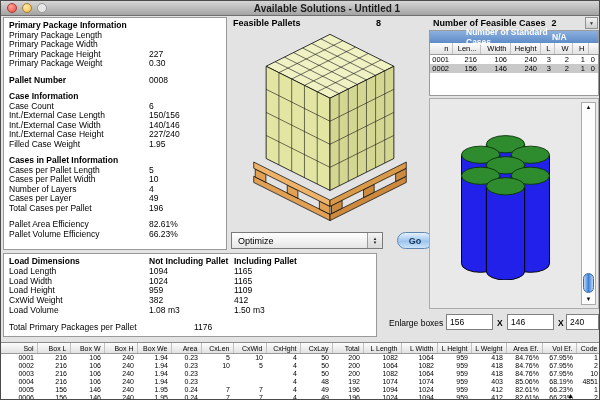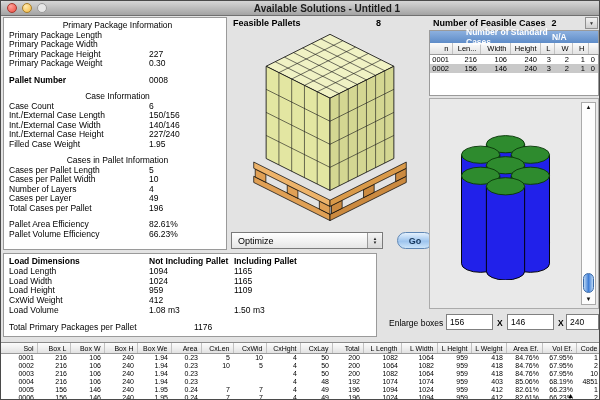--- a/index.html
+++ b/index.html
@@ -13,21 +13,21 @@
     font-size:10px;font-weight:bold;color:#1c1c1c;border-radius:4px 4px 0 0;padding-left:26px;}
   .lights{position:absolute;left:6px;top:2px;display:flex;gap:5px;}
   .light{width:10px;height:10px;border-radius:50%;box-sizing:border-box;}
   .light.red{background:radial-gradient(circle at 35% 30%,#ffa29a,#ee4b40);border:1px solid #a8372e;}
   .light.yellow{background:radial-gradient(circle at 35% 30%,#ffeab0,#f5b93d);border:1px solid #a87f2a;}
   .light.off{background:#e6e6e6;border:1px solid #9a9a9a;}
   
   .panel{position:absolute;background:#fff;border:1px solid #9a9a9a;box-sizing:border-box;}
   
   #left-panel{left:2px;top:16px;width:224px;height:233px;font-size:8.5px;line-height:9.5px;padding:3px 0 0 5px;overflow:hidden;}
-  .sec-title{font-weight:normal;text-align:center;}
+  .sec-title{font-weight:bold;}
   .info-row{display:flex;}
   .info-row .lbl{width:140px;white-space:nowrap;}
   .info-row .val{flex:1;white-space:nowrap;}
   .gap{height:7px;}
   
   .mid-head{position:absolute;left:232px;top:17px;font-size:9px;font-weight:bold;}
   .mid-count{position:absolute;left:360px;top:17px;width:20px;text-align:right;font-size:9px;font-weight:bold;}
   #pallet-view{position:absolute;left:233px;top:28px;}
   .popup{position:absolute;left:230px;top:231px;width:152px;height:17px;background:linear-gradient(#ffffff,#e6e6e6);
     border:1px solid #7a7a7a;border-radius:0;display:flex;align-items:center;font-size:9px;box-sizing:border-box;}
@@ -365,20 +365,21 @@
         <span class="ld-v1">1024</span>
         <span class="ld-v2">1165</span>
       </div>
         <div class="ld-row">
         <span class="ld-lbl">Load Height</span>
         <span class="ld-v1">959</span>
         <span class="ld-v2">1109</span>
       </div>
         <div class="ld-row">
         <span class="ld-lbl">CxWid Weight</span>
+        <span class="ld-v1">382</span>
         <span class="ld-v2">412</span>
       </div>
         <div class="ld-row">
         <span class="ld-lbl">Load Volume</span>
         <span class="ld-v1">1.08 m3</span>
         <span class="ld-v2">1.50 m3</span>
       </div>
       </div>
     <div class="gap"></div>
     <div class="ld-row">

